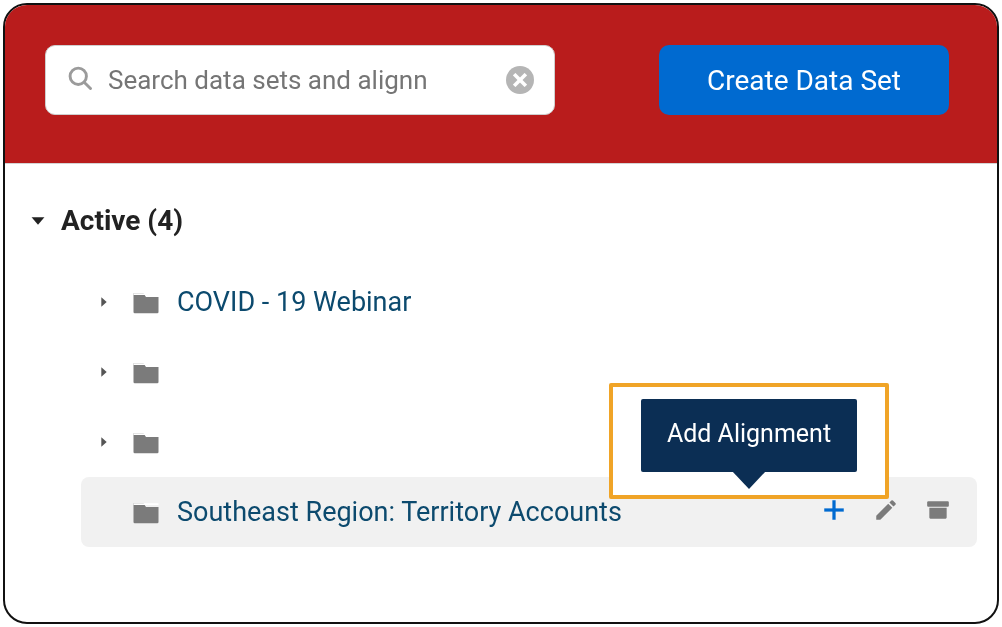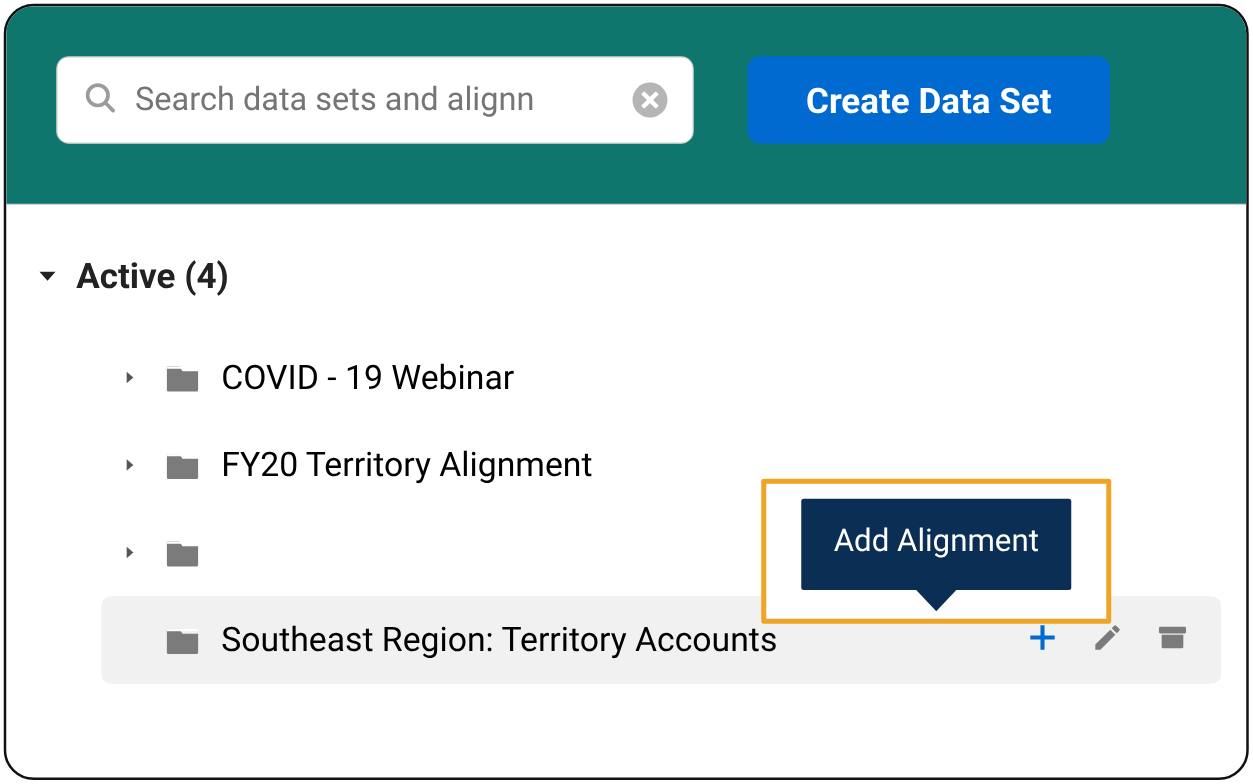--- a/index.html
+++ b/index.html
@@ -2,43 +2,43 @@
 <html><head>
   <meta charset="utf-8">
   <style>
     * { margin:0; padding:0; box-sizing:border-box; font-family:-apple-system, BlinkMacSystemFont, "Segoe UI", Roboto, Helvetica, Arial, sans-serif; }
     body { background:#fff; width:1002px; height:627px; position:relative; }
 
     
     .frame { position:absolute; inset:3px; border:2px solid #111; border-radius:24px; overflow:hidden; background:#fff; }
 
     
-    .toolbar { background:#0f766e; border-bottom:1px solid #d4d4d4; padding:40px 40px 48px; display:flex; align-items:center; gap:43px; }
+    .toolbar { background:#b91c1c; border-bottom:1px solid #d4d4d4; padding:40px 40px 48px; display:flex; align-items:center; gap:104px; }
     .search-wrap { flex:0 0 auto; width:510px; height:70px; position:relative; display:flex; align-items:center; background:#fff; border:1px solid #cfcfcf; border-radius:10px; padding:0 20px; }
     .search-wrap .search-icon svg { width:28px; height:28px; stroke:#9b9b9b; fill:none; stroke-width:2.5; }
     .search-input { flex:1; border:none; outline:none; font-size:26px; color:#7b7b7b; padding-left:14px; background:transparent; }
     .clear-icon { width:28px; height:28px; border-radius:50%; background:#b5b5b5; display:flex; align-items:center; justify-content:center; cursor:pointer; }
     .clear-icon svg { width:14px; height:14px; stroke:#fff; stroke-width:3; fill:none; }
 
-    .create-btn { flex:0 0 auto; height:70px; min-width:290px; background:#006ad0; color:#fff; border:none; border-radius:10px; font-size:28px; font-weight:700; padding:0 36px; cursor:pointer; }
+    .create-btn { flex:0 0 auto; height:70px; min-width:290px; background:#006ad0; color:#fff; border:none; border-radius:10px; font-size:28px; font-weight:400; padding:0 36px; cursor:pointer; }
 
     
     .content { padding:34px 20px 0 20px;border-radius:10px; }
     .section-head { display:flex; align-items:center; gap:12px; cursor:pointer; padding:6px 0 14px 2px; }
     .chev { width:22px; height:22px; }
     .chev svg { width:22px; height:22px; fill:#222; }
     .section-title { font-size:28px; font-weight:700; color:#222; }
 
     .tree { margin-top:16px; margin-left:56px; }
     .row { display:flex; align-items:center; height:70px; border-radius:8px; padding:0 12px; position:relative; gap:16px;}
     .row .expand { width:22px; display:flex; justify-content:center; }
     .row .expand svg { width:16px; height:16px; fill:#555; }
     .row .fold { width:30px; height:26px; }
     .row .fold svg { width:30px; height:26px; fill:#7b7b7b; }
-    .row .label { font-size:27px; color:#000000; flex:1; white-space:nowrap; overflow:hidden; text-overflow:ellipsis; }
+    .row .label { font-size:27px; color:#0c4a6e; flex:1; white-space:nowrap; overflow:hidden; text-overflow:ellipsis; }
 
     .row.selected { background:#f1f1f1; }
     .row.selected .expand { visibility:hidden; }
     .row .actions { display:none; gap:26px; align-items:center; padding-right:14px;}
     .row.selected .actions { display:flex; }
     .act { cursor:pointer; }
     .act svg { width:26px; height:26px; }
     .act-add svg { stroke:#006ad0; stroke-width:3; fill:none;}
     .act-edit svg { fill:#7b7b7b; }
     .act-archive svg { fill:#7b7b7b; }
@@ -100,21 +100,20 @@
       <div class="row">
         <span class="expand">
             <svg viewBox="0 0 24 24">
               <path d="M8 5l8 7-8 7z"></path>
             </svg>
           </span>
         <span class="fold"><svg viewBox="0 0 24 20">
               <path d="M2 3h8l2 3h10v12a1 1 0 0 1-1 1H3a1 1 0 0 1-1-1V3z"></path>
               <rect x="2" y="3" width="20" height="1.4" fill="#fff"></rect>
             </svg></span>
-        <span class="label">FY20 Territory Alignment</span>
       </div>
 
       <div class="row">
         <span class="expand">
             <svg viewBox="0 0 24 24">
               <path d="M8 5l8 7-8 7z"></path>
             </svg>
           </span>
         <span class="fold"><svg viewBox="0 0 24 20">
               <path d="M2 3h8l2 3h10v12a1 1 0 0 1-1 1H3a1 1 0 0 1-1-1V3z"></path>

